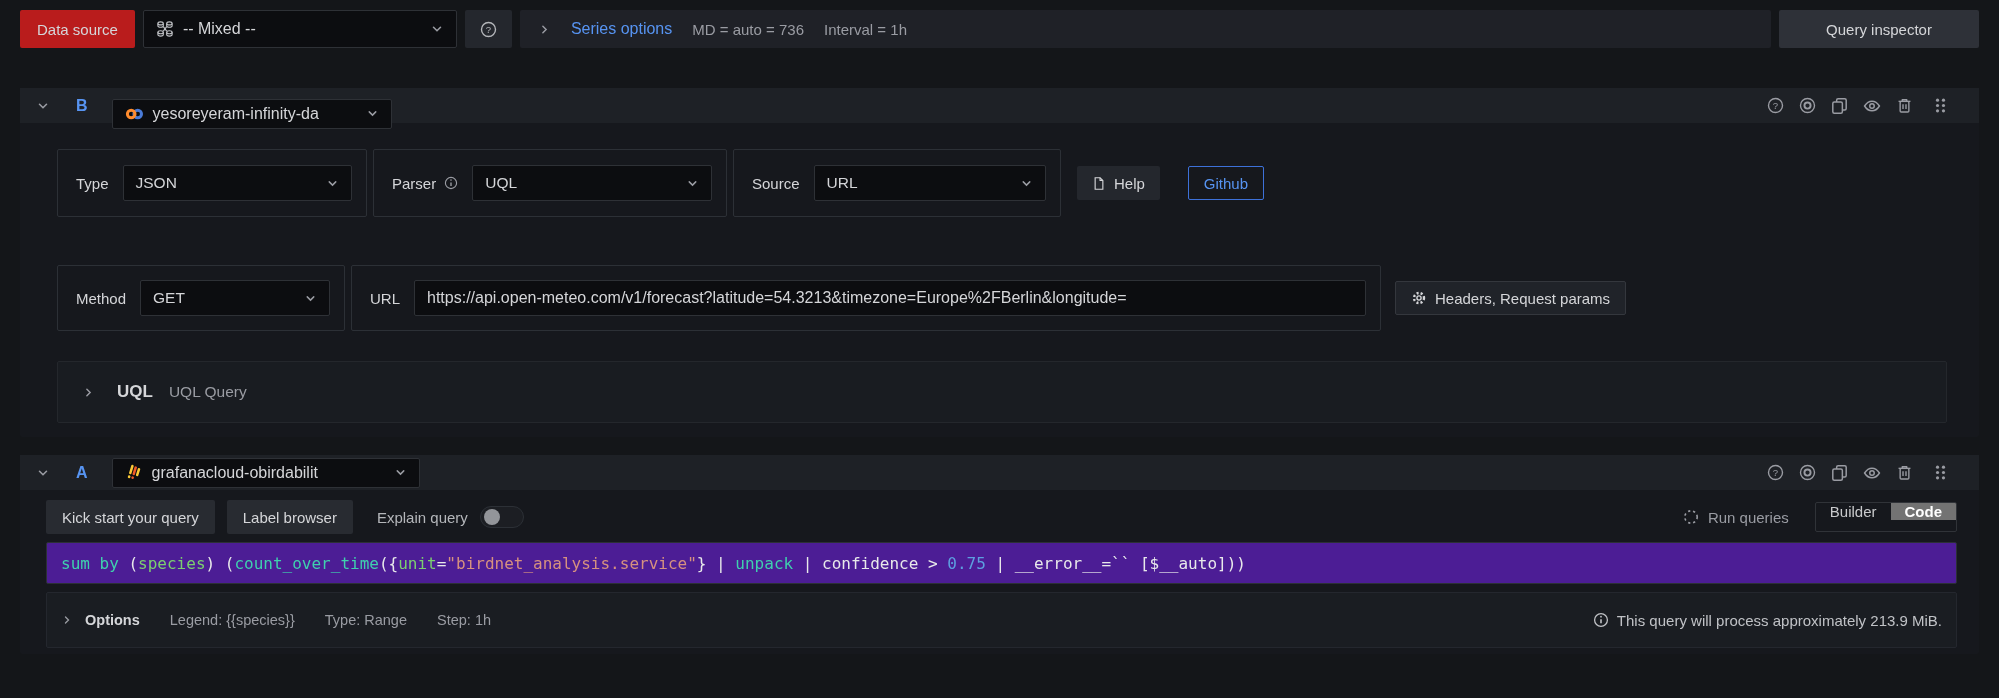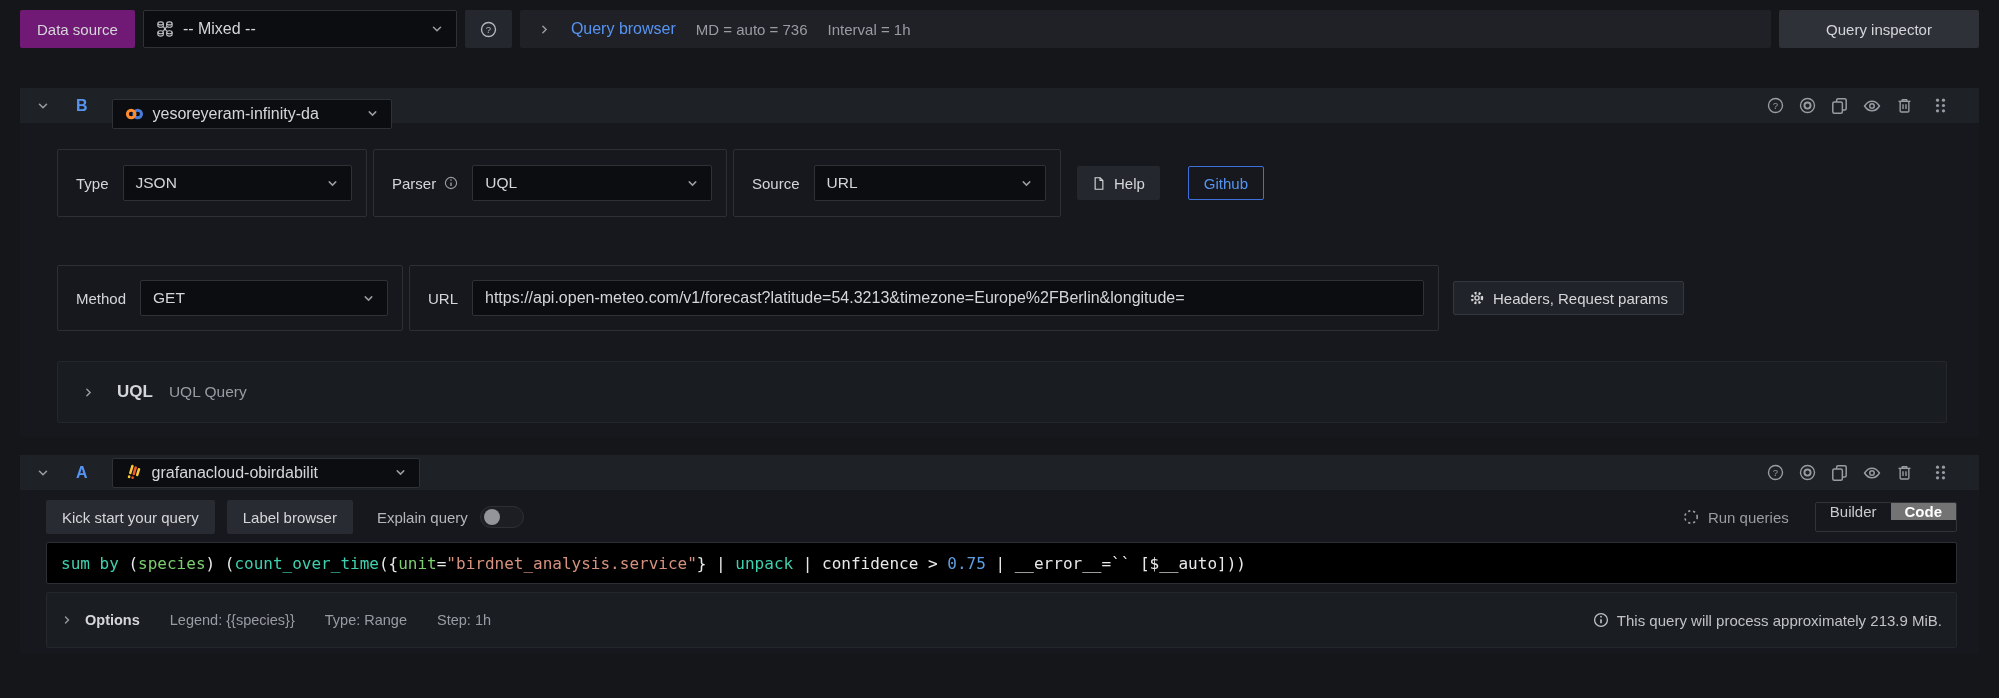--- a/index.html
+++ b/index.html
@@ -8,21 +8,21 @@
     position:relative; width:1999px; height:698px;
     background:#141619; overflow:hidden;
     font-family:"Liberation Sans", sans-serif;
     font-size:15px; color:#d5d6d9;
     padding:10px 20px 0 20px;
   }
 
   
   .topbar { display:flex; align-items:stretch; height:38px; gap:8px; }
   .chip {
-    background:#701a75; border-radius:2px; padding:0 17px;
+    background:#b91c1c; border-radius:2px; padding:0 17px;
     display:flex; align-items:center; font-weight:500; white-space:nowrap;
   }
   .select {
     background:#0c0d10; border:1px solid #2e3136; border-radius:2px;
     display:flex; align-items:center; padding:0 12px; gap:9px; cursor:pointer;
     white-space:nowrap;
   }
   .select .grow { flex:1; }
   .topbar .select { width:314px; }
   .icon-btn {
@@ -65,21 +65,21 @@
   .field-group {
     border:1px solid #2c3036; border-radius:2px;
     display:flex; align-items:center; padding:0 14px 0 18px; gap:14px;justify-content:center;
   }
   .field-group label { font-weight:500; white-space:nowrap; }
   .field-group .select { flex:1; height:36px; font-size:15.5px; }
   .g-type   { width:310px; }
   .g-parser { width:354px; }
   .g-source { width:328px; }
   .g-format { width:350px; }
-  .g-method { width:346px; }
+  .g-method { width:288px; }
   .g-url    { width:1030px; }
   .text-input {
     flex:1; height:36px; background:#0c0d10; border:1px solid #2e3136; border-radius:2px;
     color:#d5d6d9; font-family:"Liberation Sans", sans-serif; font-size:16px; padding:0 12px;
   }
   .side-btn { align-self:center; height:34px; padding:0 15px; }
   .help-btn { margin-left:10px; }
   .github-btn {
     margin-left:22px; background:transparent; border:1px solid #3d71d9; color:#5794f2;
   }
@@ -107,21 +107,21 @@
   .spacer { flex:1; }
   .run-queries { display:flex; align-items:center; gap:9px; color:#9a9ca3; font-weight:500; cursor:pointer; }
   .segmented {
     margin-left:26px; display:flex; align-items:flex-start; height:30px;
     border:1px solid #303338; border-radius:2px; overflow:hidden;
   }
   .seg { display:flex; align-items:center; padding:0 14px; color:#c9cacc; cursor:pointer; background:transparent; border:none; font-family:inherit; font-size:15px; }
   .seg.active { background:#737373; color:#ffffff; font-weight:600; }
 
   .code-editor {
-    margin-top:8px; height:42px; background:#000000; border:1px solid #2c3036; border-radius:2px;
+    margin-top:8px; height:42px; background:#4c1d95; border:1px solid #2c3036; border-radius:2px;
     display:flex; align-items:center; padding:0 14px;
     font-family:"DejaVu Sans Mono", monospace; font-size:16px; white-space:pre;
   }
   .tok-d   { color:#e8e9ea; }
   .tok-fn  { color:#3fd0ae; }
   .tok-label { color:#7bcf6f; }
   .tok-str { color:#d6917f; }
   .tok-num { color:#5d9fe0; }
 
   .options-row {
@@ -173,21 +173,21 @@
         </svg>
       </span>
     </button>
 
     <div class="qo-bar">
       <span class="ic">
         <svg width="13" height="13" viewBox="0 0 16 16" fill="none" stroke="currentColor" stroke-width="1.8" stroke-linecap="round">
             <path d="M6 4l4 4-4 4"></path>
           </svg>
       </span>
-      <span class="link-blue" style="font-size:16px;">Query browser</span>
+      <span class="link-blue" style="font-size:16px;">Series options</span>
       <span class="dim">MD = auto = 736</span>
       <span class="dim">Interval = 1h</span>
     </div>
 
     <button class="btn inspector-btn">Query inspector</button>
   </div>
 
   <section class="q-section b">
     <div class="q-header">
       <span class="ic">

